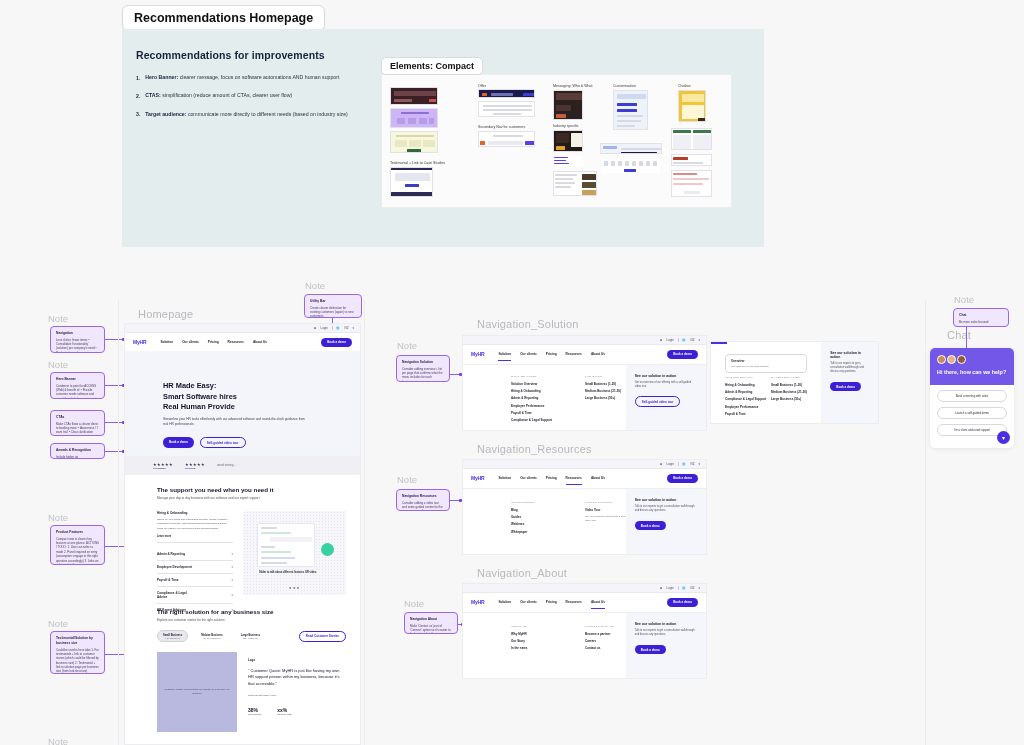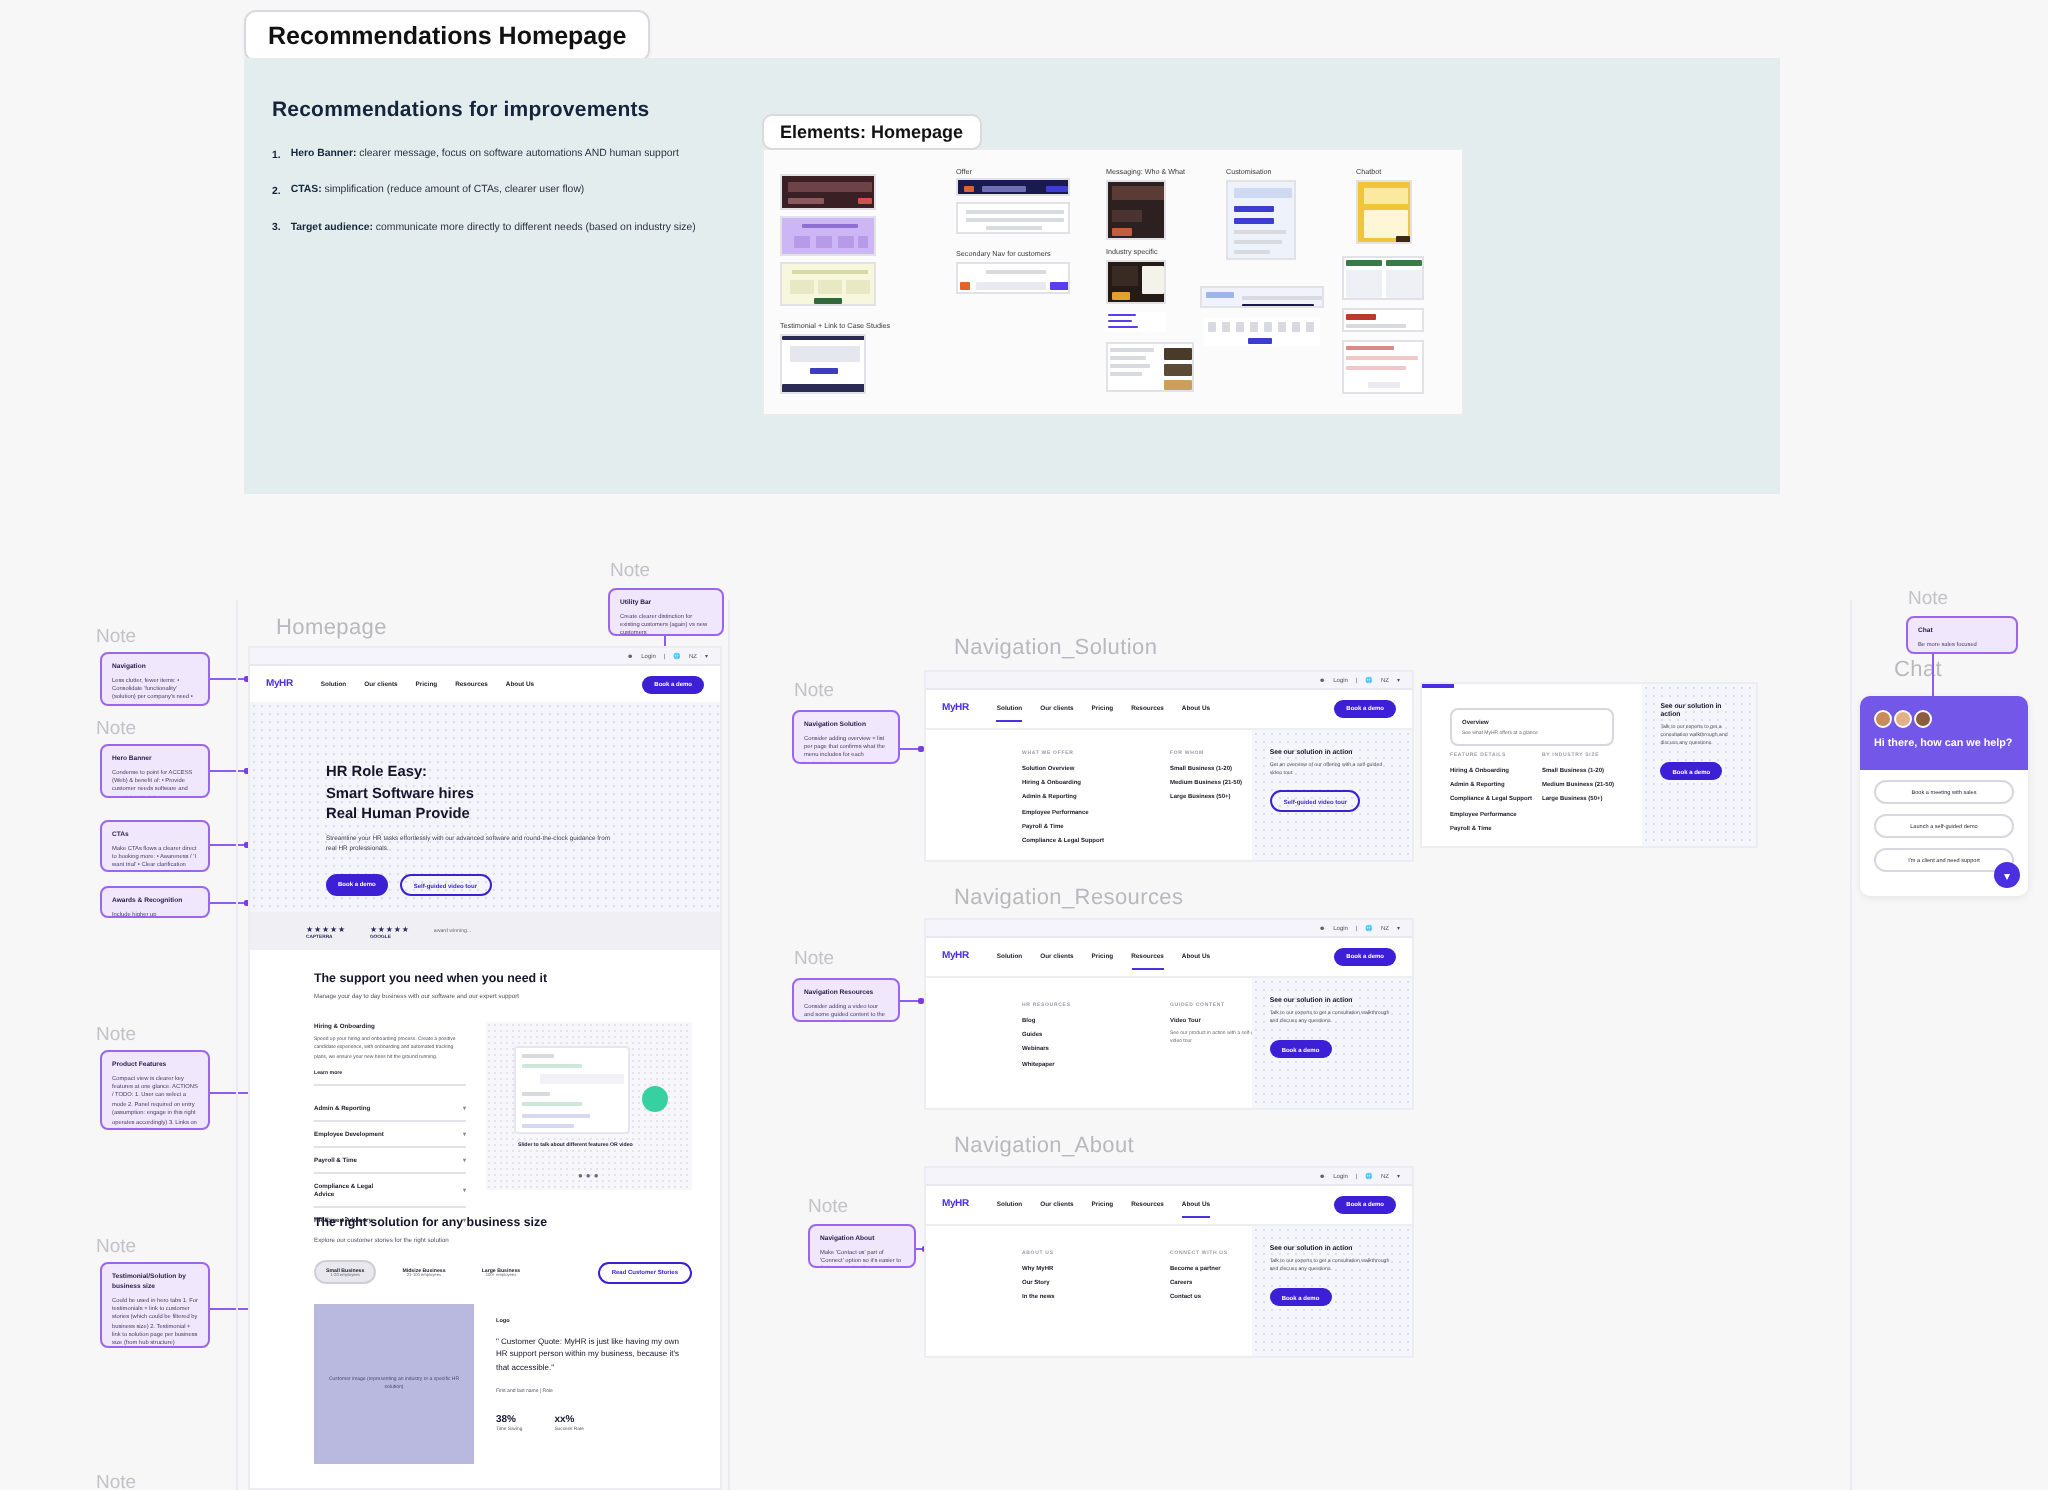--- a/index.html
+++ b/index.html
@@ -20,21 +20,21 @@
     border-radius:6px;
     padding:5px 11px;
     font-size:12.5px; font-weight:600; color:#111;
     box-shadow:0 1px 2px rgba(0,0,0,.05);
     white-space:nowrap;
   }
 
   
   .rec-board {
     position:absolute; left:122px; top:29px;
-    width:768px; height:218px;
+    width:642px; height:218px;
     background:#e4edee;
   }
   .rec-title {
     position:absolute; left:14px; top:20px;
     font-size:10.5px; font-weight:700; color:#14243a;
     letter-spacing:.1px;
   }
   .rec-list { position:absolute; left:14px; top:45px; width:215px; }
   .rec-item { display:flex; gap:5px; margin-bottom:10px; }
   .rec-num { font-size:5.2px; font-weight:700; color:#14243a; line-height:1.5; padding-top:.5px;}
@@ -212,21 +212,21 @@
         <span class="rec-num">2.</span>
         <span class="rec-text"><b>CTAS:</b><span> simplification (reduce amount of CTAs, clearer user flow)</span></span>
       </div>
       <div class="rec-item">
         <span class="rec-num">3.</span>
         <span class="rec-text"><b>Target audience:</b><span> communicate more directly to different needs (based on industry size)</span></span>
       </div>
     </div>
 
     <div class="elem-frame">
-      <div class="elem-tab">Elements: Homepage</div>
+      <div class="elem-tab">Elements: Compact</div>
 
       <div class="thumb" style="left:8px;top:12px;width:48px;height:18px;background:#3a2024;">
         <div class="sk" style="left:3px;top:3px;width:42px;height:5px;background:#6d4347;"></div>
         <div class="sk" style="left:3px;top:11px;width:18px;height:3px;background:#8a5a5e;"></div>
         <div class="sk" style="left:38px;top:11px;width:7px;height:3px;background:#d0504f;"></div>
       </div>
       <div class="thumb" style="left:8px;top:33px;width:48px;height:20px;background:#cdb6f5;">
         <div class="sk" style="left:10px;top:3px;width:28px;height:2px;background:#8f6fd6;"></div>
         <div class="sk" style="left:6px;top:9px;width:8px;height:6px;background:#b79ae8;"></div>
         <div class="sk" style="left:17px;top:9px;width:8px;height:6px;background:#b79ae8;"></div>
@@ -465,21 +465,21 @@
         <span>Our clients</span>
         <span>Pricing</span>
         <span>Resources</span>
         <span>About Us</span>
       </span>
       <span class="btn-primary">Book a demo</span>
     </div>
 
     <div class="hero" style="top:27px;height:105px;padding:30px 0 0 38px;">
       <h1>
-        <span>HR Role Easy:</span><br>
+        <span>HR Made Easy:</span><br>
         <span>Smart Software hires</span><br>
         <span>Real Human Provide</span>
       </h1>
       <p style="width:145px;">Streamline your HR tasks effortlessly with our advanced software and round-the-clock guidance from real HR professionals.</p>
       <div style="display:flex;gap:6px;margin-top:10px;">
         <span class="btn-primary" style="margin:0;">Book a demo</span>
         <span class="btn-outline">Self-guided video tour</span>
       </div>
     </div>
 

